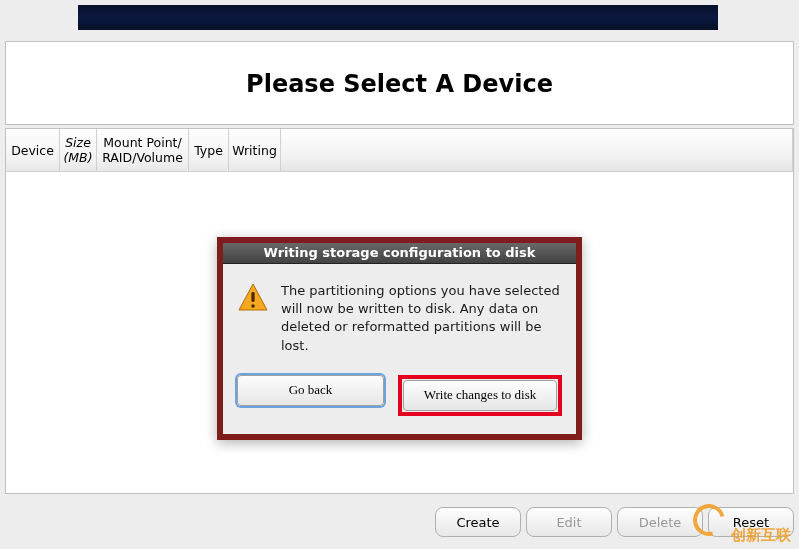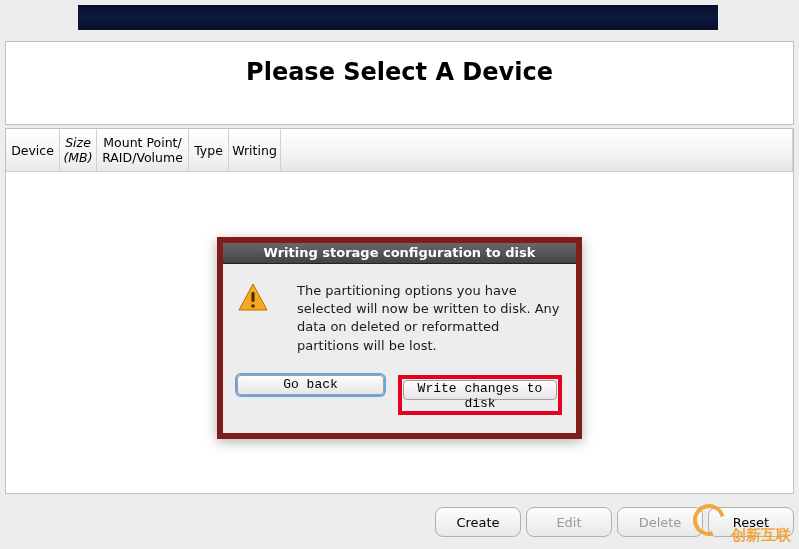--- a/index.html
+++ b/index.html
@@ -31,21 +31,21 @@
       left: 5px;
       right: 5px;
       height: 84px;
       background: #fff;
       border: 1px solid #c0c0c0;
     }
     .main-panel h1 {
       text-align: center;
       font-size: 24px;
       font-weight: bold;
-      padding-top: 16px;
+      padding-top: 28px;
       color: #000;
     }
     .table-panel {
       position: absolute;
       top: 128px;
       left: 5px;
       right: 5px;
       bottom: 55px;
       background: #fff;
       border: 1px solid #c0c0c0;
@@ -109,46 +109,46 @@
       color: #fff;
       text-align: center;
       font-weight: bold;
       font-size: 13px;
       padding: 2px 0 3px 0;
       border-bottom: 1px solid #222;
     }
     .dialog-body {
       padding: 18px 14px 6px 14px;
       display: flex;
-      gap: 28px;
+      gap: 12px;
       align-items: flex-start;
     }
     .warning-icon svg {
       width: 32px;
       height: 32px;
       flex-shrink: 0;
     }
     .dialog-text {
       font-size: 13px;
       line-height: 1.4;
       color: #1a1a1a;
     }
     .dialog-buttons {
       display: flex;
       justify-content: center;
       gap: 14px;
       padding: 14px 14px 18px 14px;
     }
     .dialog-btn {
-      height: 20px;
+      height: 31px;
       background: linear-gradient(to bottom, #fdfdfd 0%, #e6e6e6 100%);
       border: 1px solid #a0a0a0;
       border-radius: 4px;
       font-size: 13px;
-      font-family: Liberation Mono, monospace;
+      font-family: Liberation Serif, serif;
       cursor: pointer;
       padding: 0 6px;
     }
     .btn-goback {
       width: 158px;
       box-shadow: 0 0 0 2px #6aa3e0;
     }
     .btn-write-wrap {
       border: 4px solid #e6001f;
       padding: 1px;

